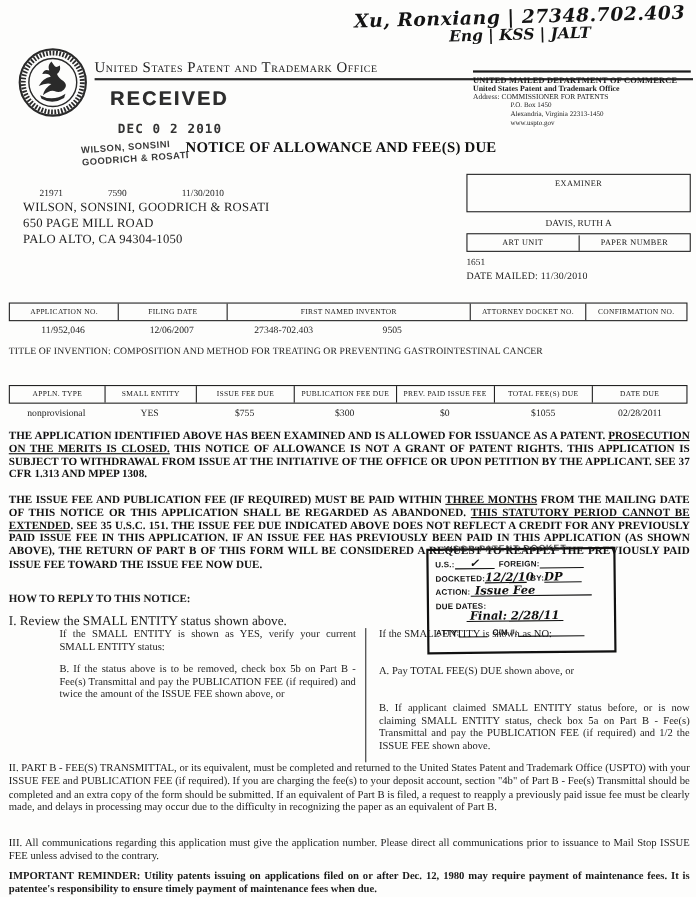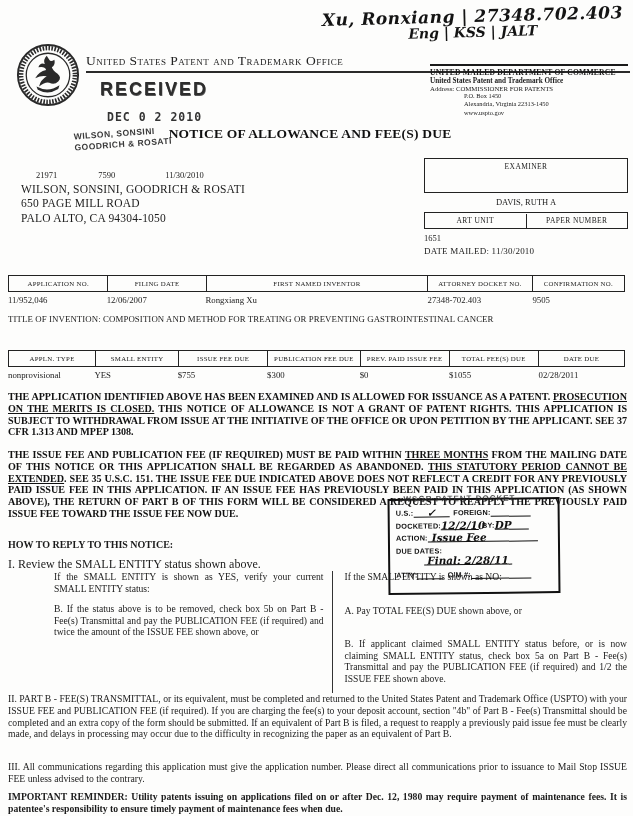--- a/index.html
+++ b/index.html
@@ -73,21 +73,21 @@
   .exm-art-val { width:50%; font-size:8.5px; padding-top:4px; }
   .exm-mailed { font-size:9px; padding-top:3px; letter-spacing:0.2px; }
 
   
   .dtable { left:8px; width:617px; }
   .t-head { display:flex; border:1.5px solid #222; }
   .t-hcell { text-align:center; font-size:6.8px; letter-spacing:0.3px; line-height:15px;
              height:15px; overflow:hidden; }
   .t-hcell + .t-hcell { border-left:1.5px solid #222; }
   .t-vals { display:flex; padding-top:3px; }
-  .t-vcell { text-align:left; font-size:8.8px; }
+  .t-vcell { text-align:center; font-size:8.8px; }
   .app-table { top:275px; }
   .fee-table { top:350px; }
   .invention-title { left:8px; top:314px; font-size:8.8px; letter-spacing:0.1px; }
 
   
   .bodypar { left:8px; width:619px; font-weight:bold; font-size:10.1px; line-height:1.17;
              text-align:justify; color:#111; }
   .p1 { top:391px; }
   .p2 { top:449px; }
   u { text-decoration:underline; }
@@ -188,21 +188,20 @@
     <div class="t-head">
       <div class="t-hcell" style="width:16%">APPLICATION NO.</div>
       <div class="t-hcell" style="width:16%">FILING DATE</div>
       <div class="t-hcell" style="width:36%">FIRST NAMED INVENTOR</div>
       <div class="t-hcell" style="width:17%">ATTORNEY DOCKET NO.</div>
       <div class="t-hcell" style="width:15%">CONFIRMATION NO.</div>
     </div>
     <div class="t-vals">
       <div class="t-vcell" style="width:16%">11/952,046</div>
       <div class="t-vcell" style="width:16%">12/06/2007</div>
-      <div class="t-vcell" style="width:36%">Rongxiang Xu</div>
       <div class="t-vcell" style="width:17%">27348-702.403</div>
       <div class="t-vcell" style="width:15%">9505</div>
     </div>
   </div>
 
   <div class="abs invention-title">TITLE OF INVENTION: COMPOSITION AND METHOD FOR TREATING OR PREVENTING GASTROINTESTINAL CANCER</div>
 
   <div class="abs dtable fee-table">
     <div class="t-head">
       <div class="t-hcell" style="width:14%">APPLN. TYPE</div>

